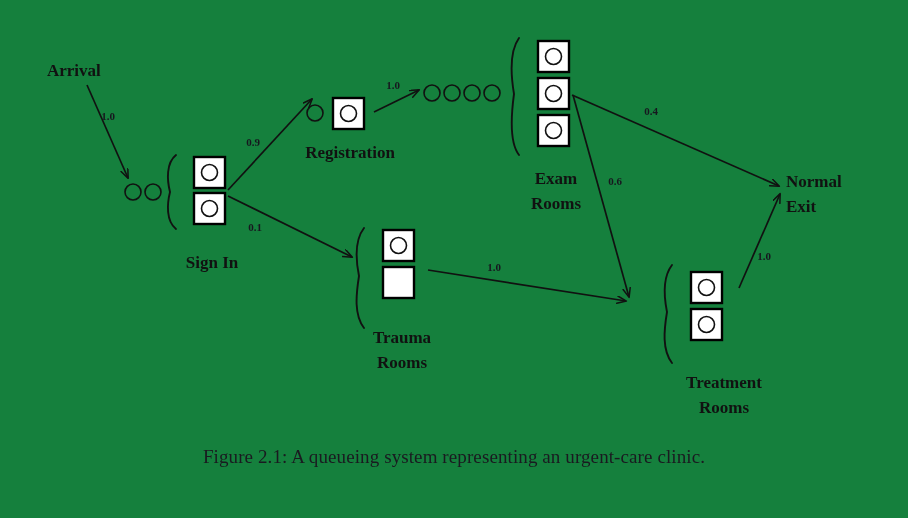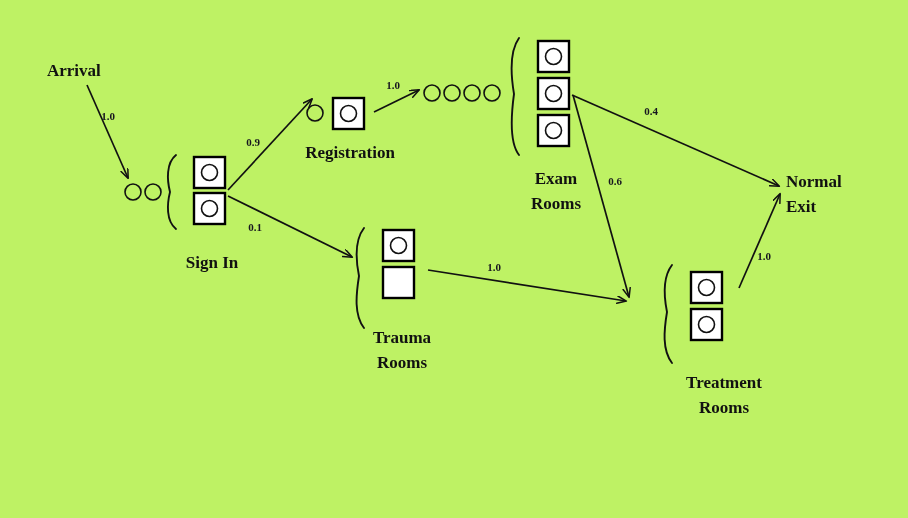--- a/index.html
+++ b/index.html
@@ -5,21 +5,21 @@
 <style>
   html, body {
     margin: 0;
     padding: 0;
     background: #ffffff;
   }
   #page {
     position: relative;
     width: 908px;
     height: 518px;
-    background: #bef264;
+    background: #15803d;
     overflow: hidden;
     font-family: "Liberation Serif", "DejaVu Serif", serif;
   }
   #diagram {
     position: absolute;
     left: 0;
     top: 0;
     width: 908px;
     height: 518px;
     display: block;
@@ -192,14 +192,15 @@
     </g>
 
     <line class="flow-arrow" x1="739" y1="288" x2="780" y2="194" marker-end="url(#ah)"></line>
     <text class="prob-label" x="764" y="257">1.0</text>
 
     <text class="endpoint-label" x="786" y="183">Normal</text>
     <text class="endpoint-label" x="786" y="208">Exit</text>
 
   </svg>
 
+  <div id="caption">Figure 2.1: A queueing system representing an urgent-care clinic.</div>
 
 </div>
 
 </body></html>

